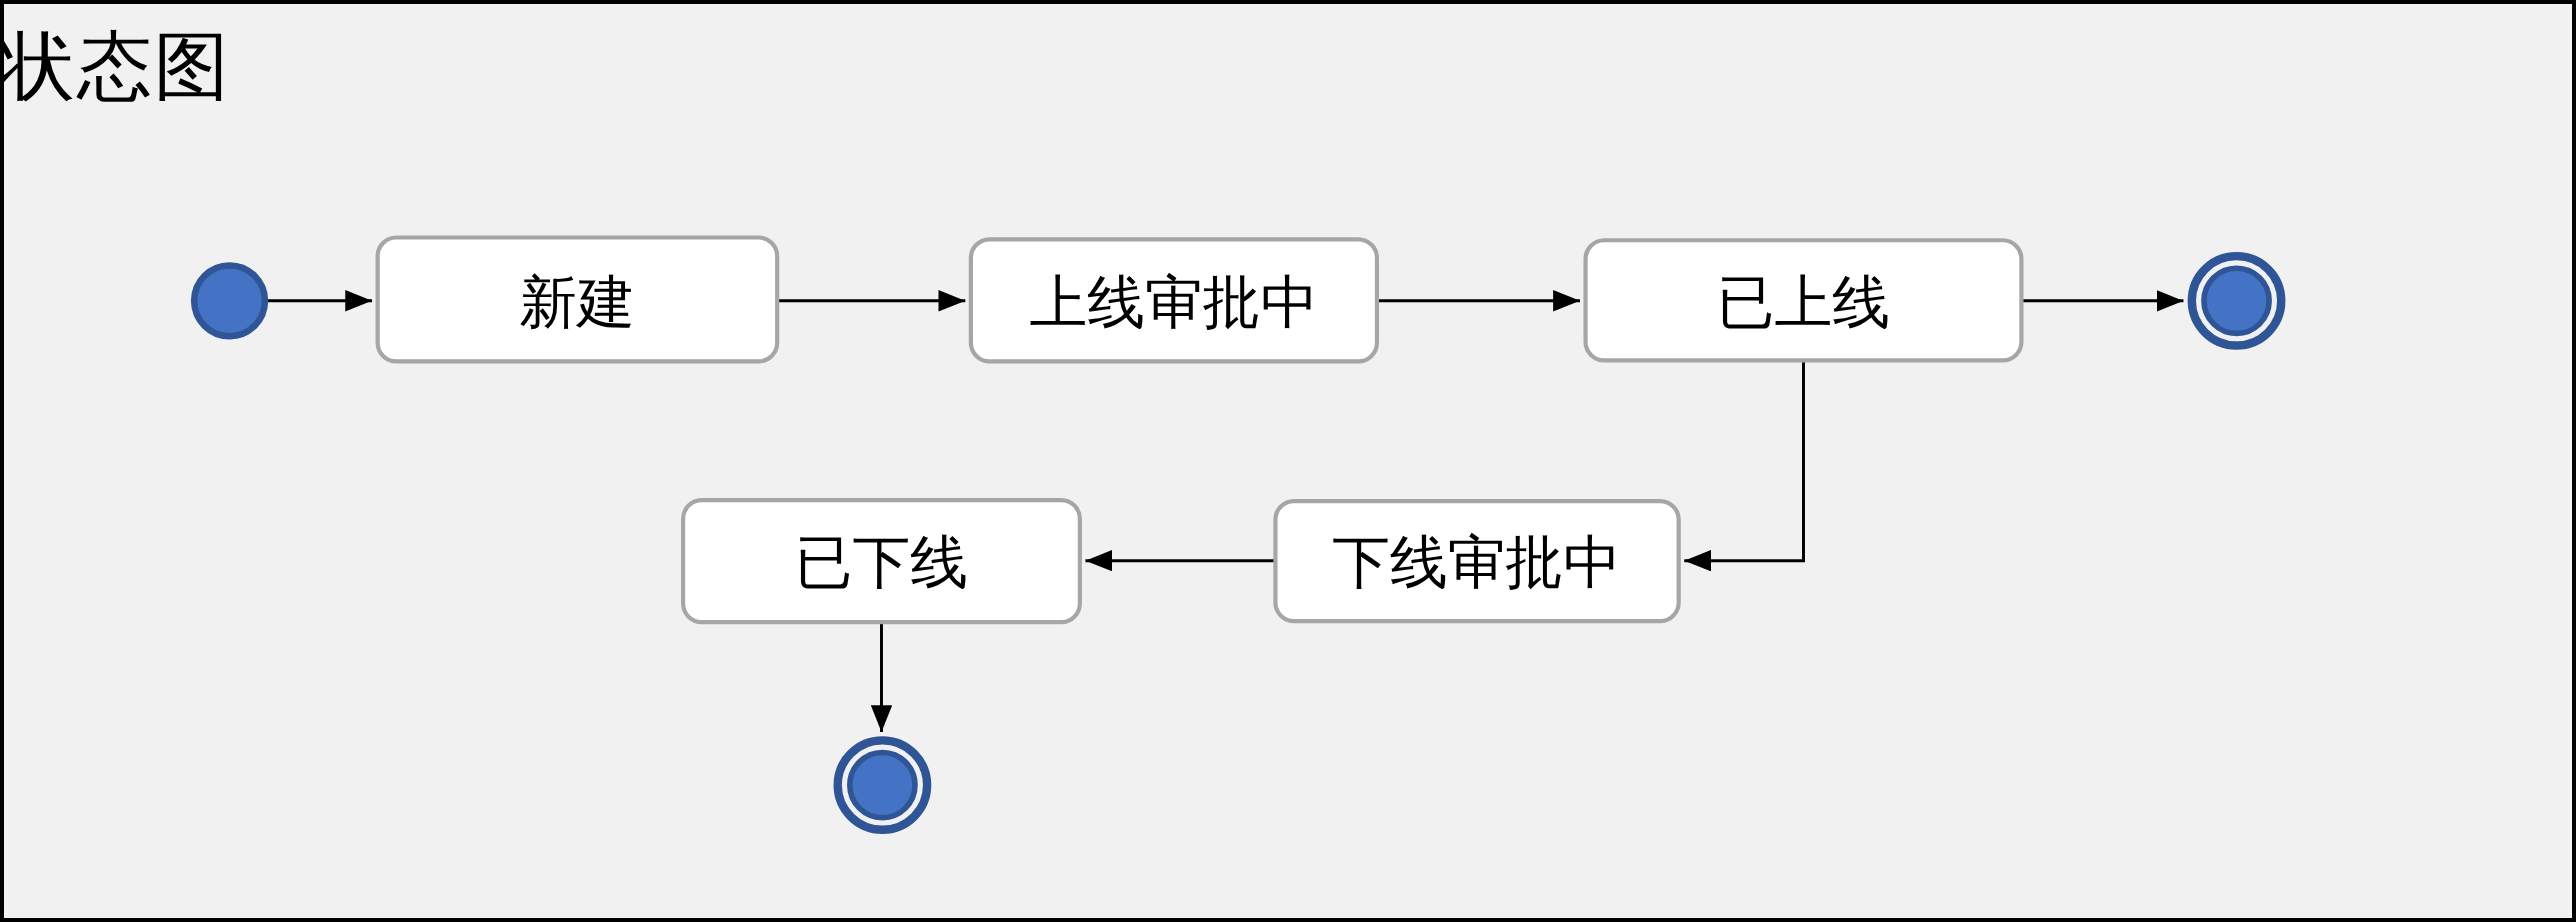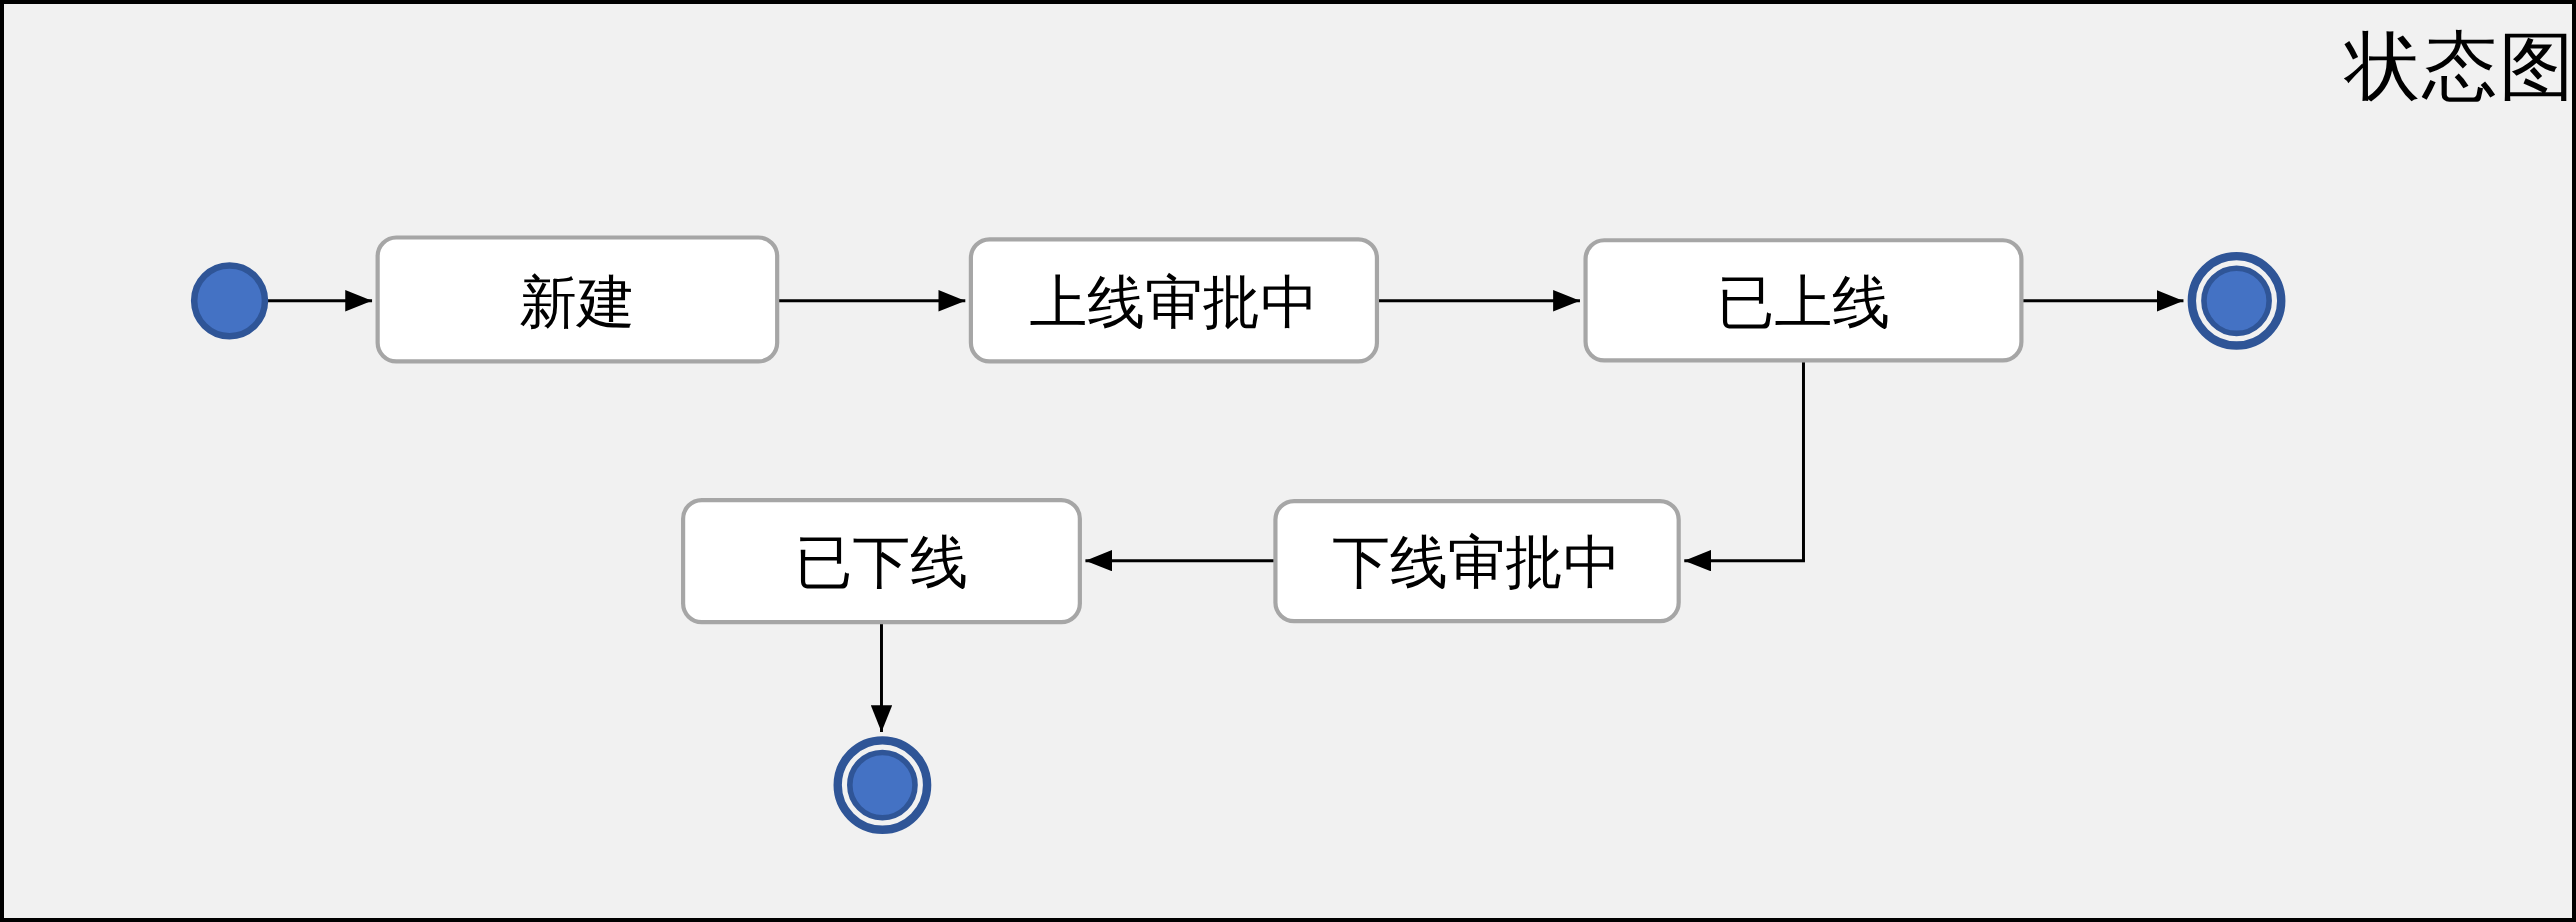--- a/index.html
+++ b/index.html
@@ -20,21 +20,21 @@
     inset: 0;
     border: 4.7px solid #000000;
     pointer-events: none;
     z-index: 5;
   }
   .diagram-title {
     position: absolute;
     top: 20.5px;
     left: 0;
     width: 100%;
-    text-align: right;
+    text-align: left;
     font-size: 75px;
     line-height: 1.2;
     color: #000000;
     font-weight: 400;
     letter-spacing: 1.9px;
     z-index: 2;
   }
   svg.diagram {
     position: absolute;
     top: 0;

